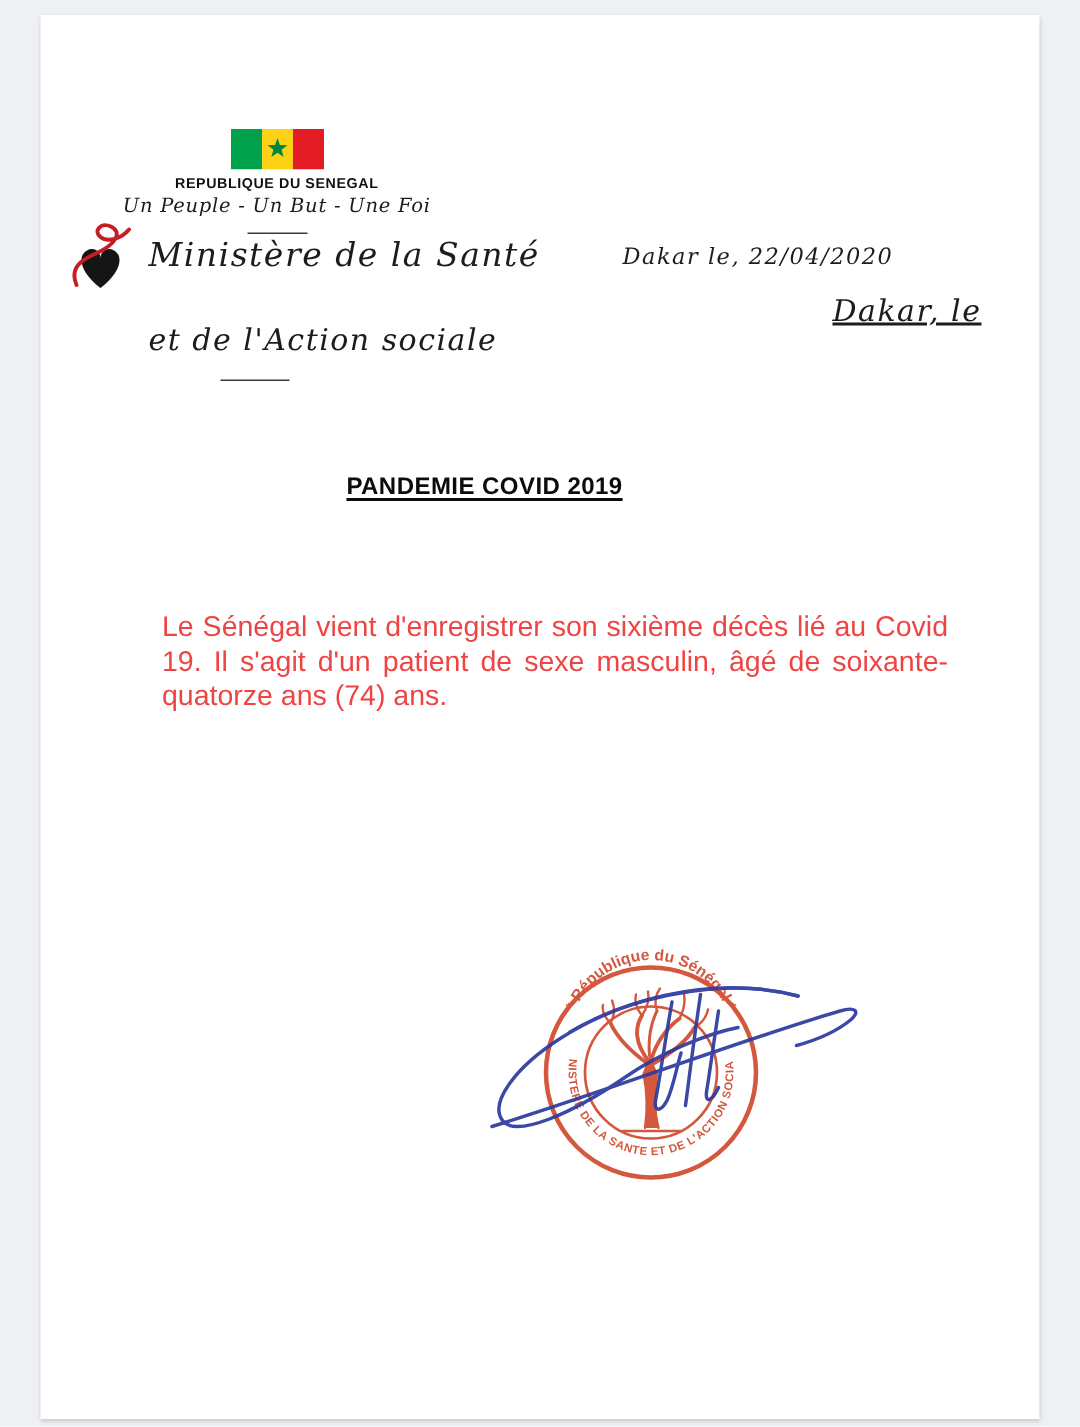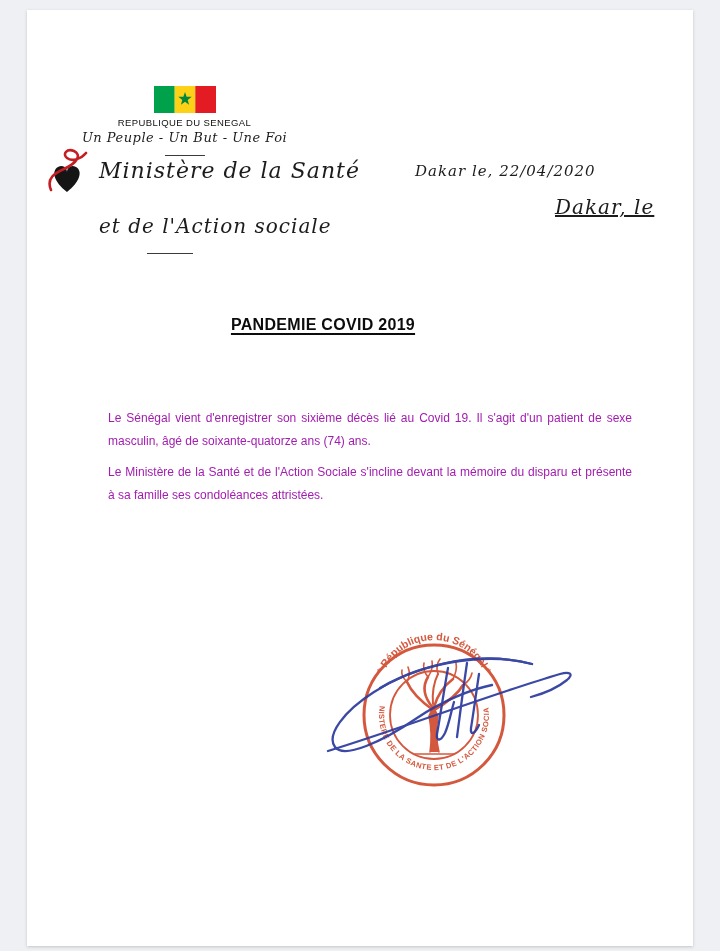--- a/index.html
+++ b/index.html
@@ -17,21 +17,21 @@
     box-shadow:0 1px 3px rgba(0,0,0,0.18);
   }
   .abs{position:absolute;}
   .header-center{
     left:30px;top:76px;width:255px;
     text-align:center;
   }
   .flag{display:block;margin:0 auto;}
   .republic{
     margin-top:4px;
-    font-size:9.5px;font-weight:normal;color:#111;
+    font-size:9.5px;font-weight:bold;color:#111;
     letter-spacing:0.4px;
   }
   .script{
     font-family:"DejaVu Serif",serif;
     font-style:italic;color:#1c1c1c;
   }
   .motto{font-size:13px;margin-top:2px;letter-spacing:0.5px;}
   .sep{border-top:1.6px solid #3a3a3a;height:0;}
   .sep-top{width:40px;margin:10px auto 0;}
   .sep2{left:120px;top:243px;width:46px;}
@@ -44,22 +44,22 @@
     font-size:16px;font-weight:bold;color:#0c0c0c;
     text-decoration:underline;
     text-decoration-thickness:1.8px;
     text-underline-offset:3px;
     letter-spacing:0.3px;
   }
   .doc-title + .doc-title{margin-top:16px;}
   .body-text{left:81px;top:397px;width:524px;}
   .body-text p{
     margin:0 0 8px 0;
-    font-size:12px;line-height:23px;
-    color:#a21caf;
+    font-size:19px;line-height:23px;
+    color:#ef4444;
     text-align:justify;
   }
   .stamp-svg{left:293px;top:620px;}
 </style>
 </head>
 <body>
 
 <div class="page">
 
   <div class="abs header-center">
@@ -86,21 +86,20 @@
   <div class="abs script date-print">Dakar, le</div>
 
   <div class="abs sep sep2"></div>
 
   <div class="abs titles">
     <div class="doc-title">PANDEMIE COVID 2019</div>
   </div>
 
   <div class="abs body-text">
     <p>Le Sénégal vient d'enregistrer son sixième décès lié au Covid 19. Il s'agit d'un patient de sexe masculin, âgé de soixante-quatorze ans (74) ans.</p>
-    <p>Le Ministère de la Santé et de l'Action Sociale s'incline devant la mémoire du disparu et présente à sa famille ses condoléances attristées.</p>
   </div>
 
   <svg class="abs stamp-svg" width="280" height="170" viewBox="0 0 280 170">
     <g stroke="#cf4123" fill="none" opacity="0.88">
       <circle cx="114" cy="85" r="70" stroke-width="3"></circle>
       <circle cx="114" cy="85" r="44" stroke-width="1.8"></circle>
 
       <g stroke-width="2.6" stroke-linecap="round">
         <path d="M110 122 C 112 108 111 96 109 86 L 113 76 L 118 86 C 116 98 116 110 119 122" fill="#cf4123" stroke-width="1.5"></path>
         <path d="M113 80 C 99 70 91 61 87 52"></path>

